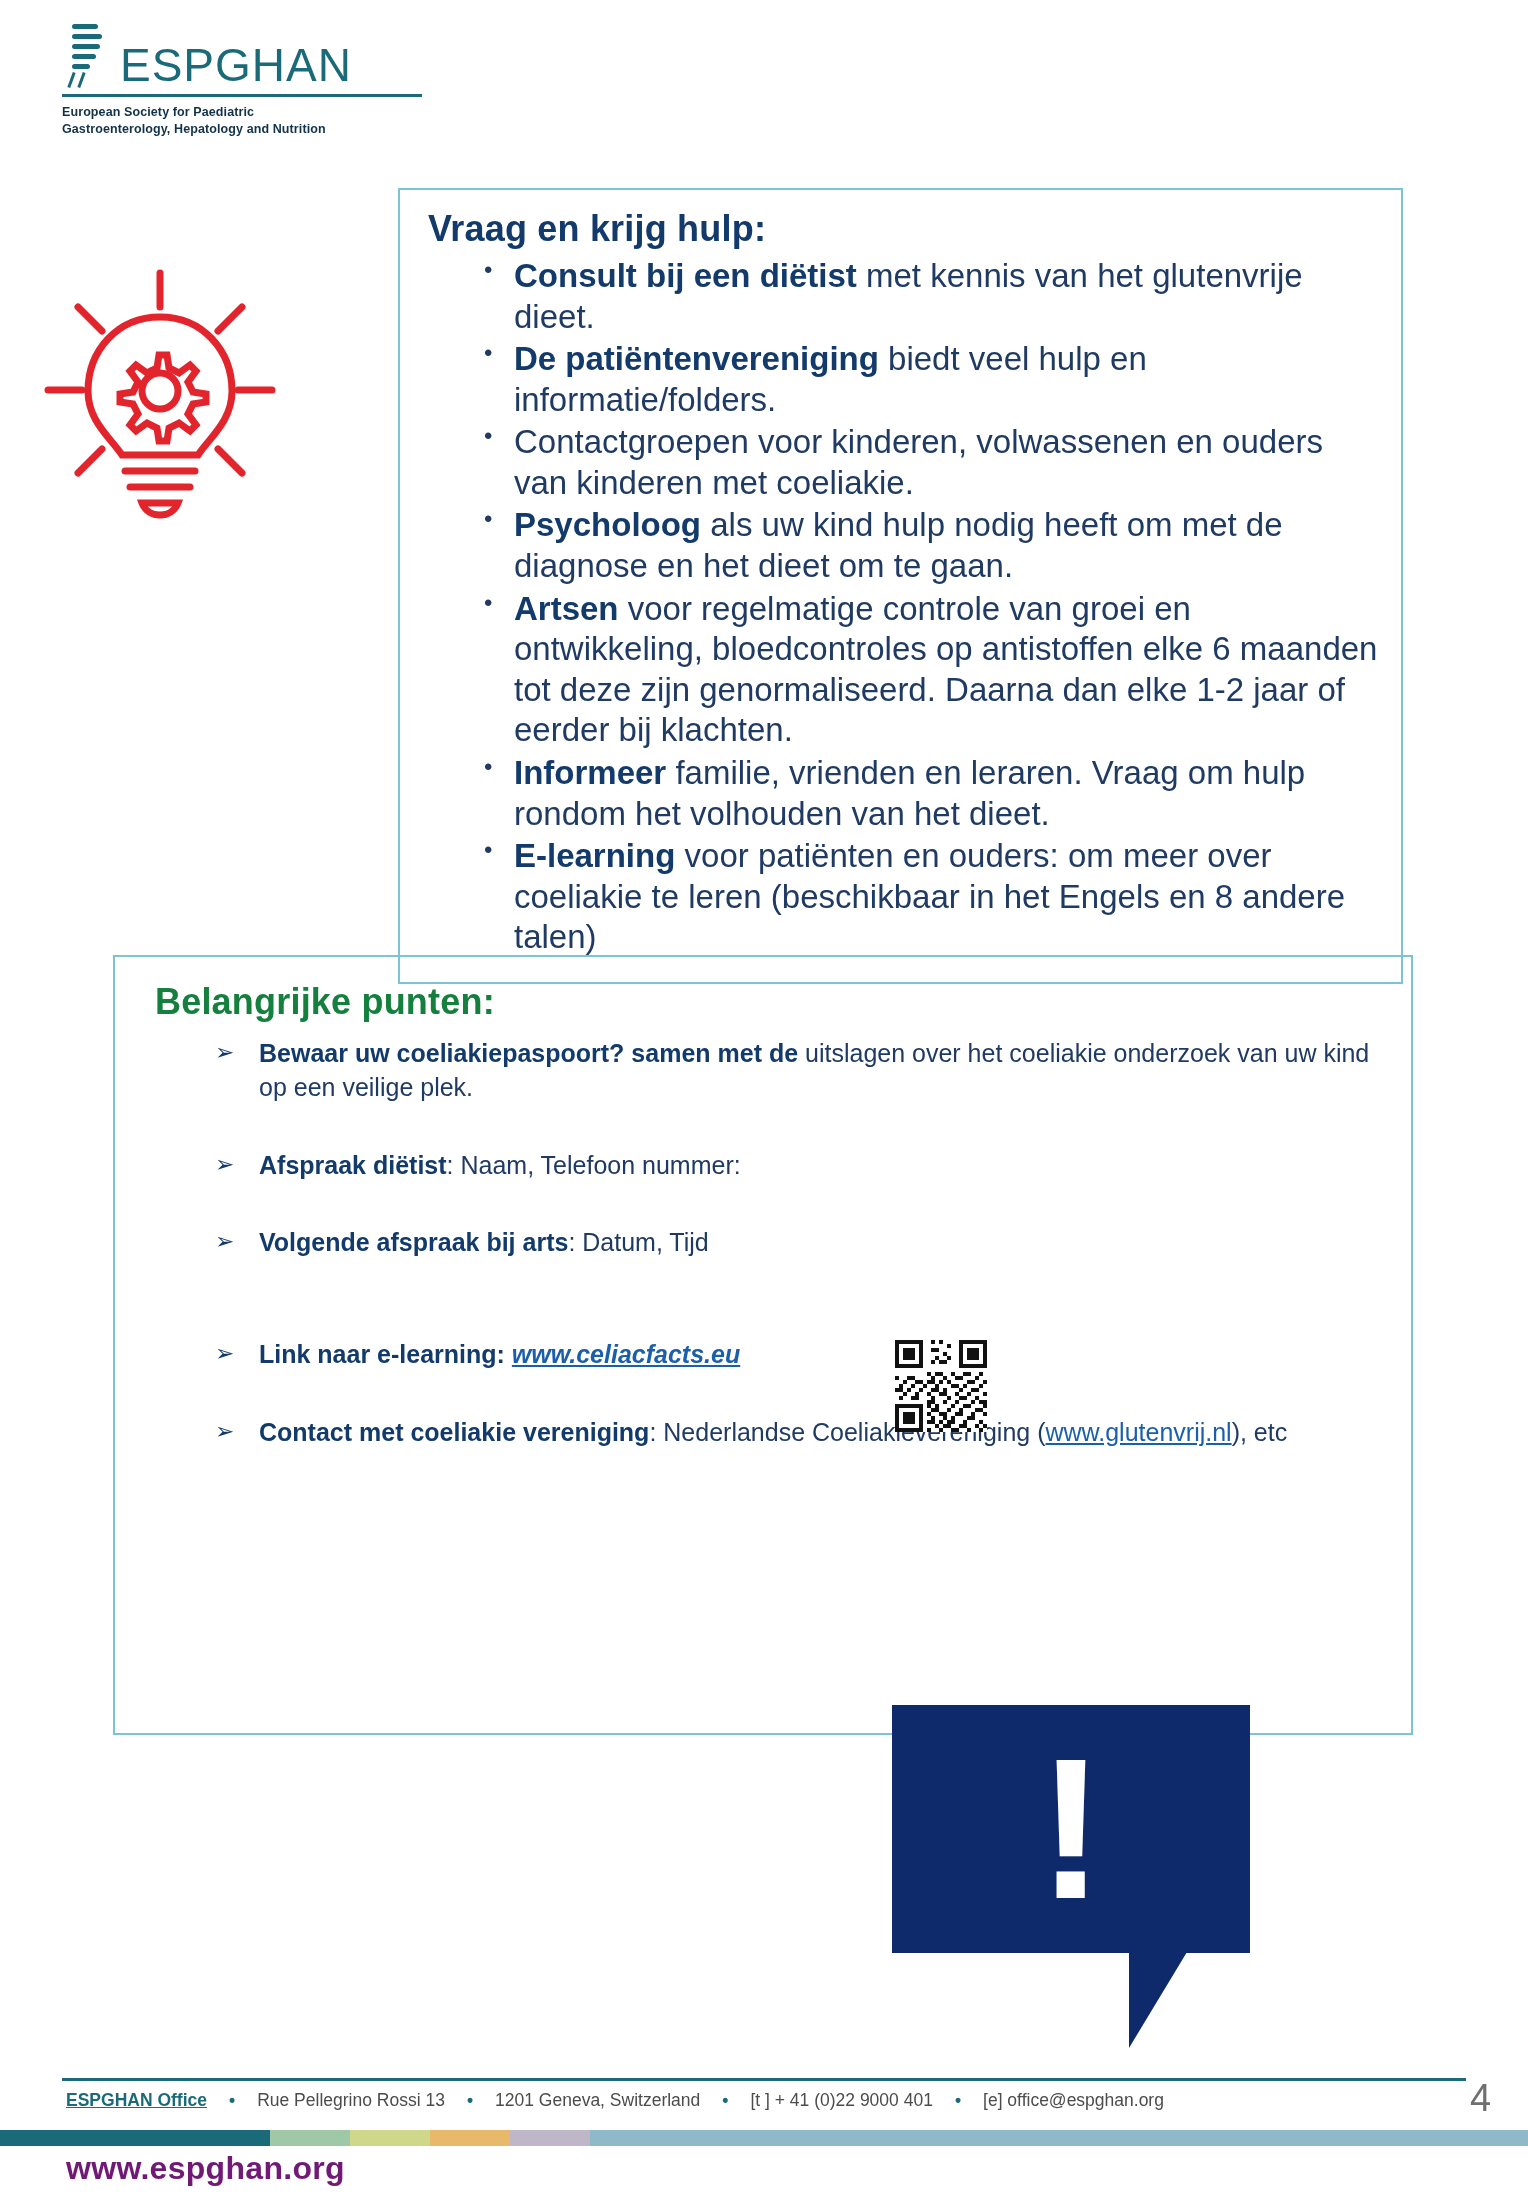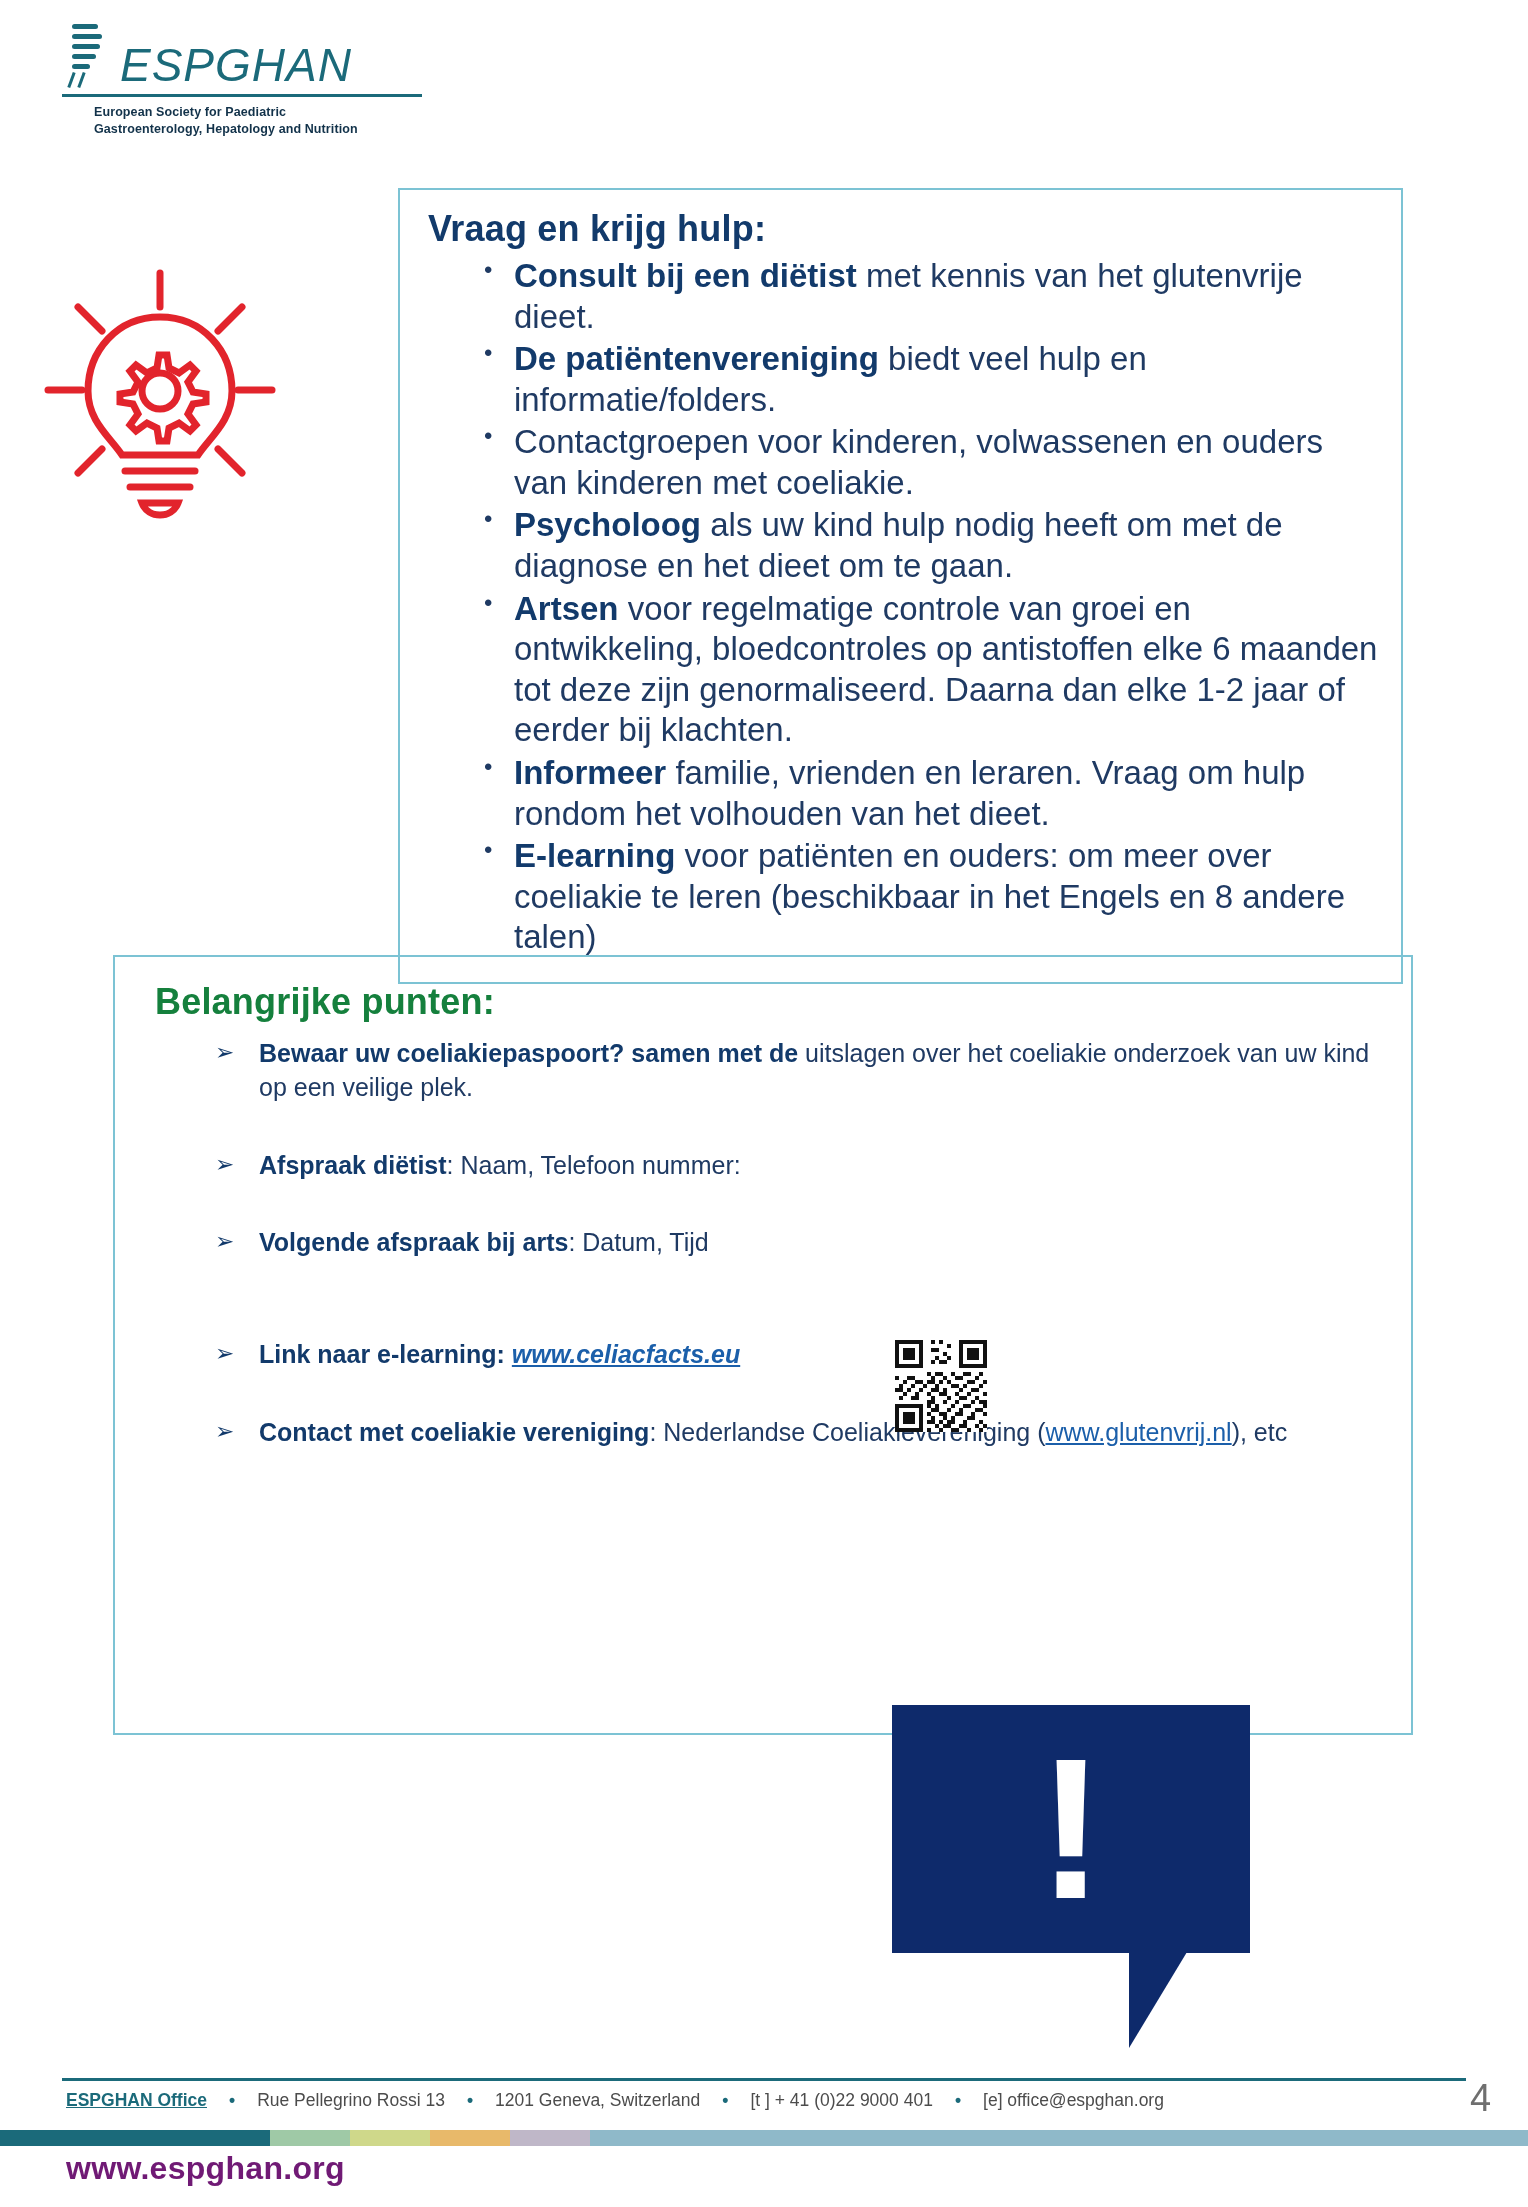--- a/index.html
+++ b/index.html
@@ -20,21 +20,20 @@
     position: absolute;
     left: 62px;
     top: 20px;
     width: 360px;
   }
   #logo-row {
     display: flex;
     align-items: flex-end;
     border-bottom: 3px solid #1b6a7a;
     padding-bottom: 4px;
-    font-style: italic;
   }
   #logo-mark {
     width: 48px;
     height: 70px;
     position: relative;
     flex: none;
     margin-right: 10px;
   }
   #logo-mark .bar {
     position: absolute;
@@ -60,21 +59,20 @@
     line-height: 1;
     padding-bottom: 2px;
   }
   #logo-sub {
     margin-top: 7px;
     font-size: 12.5px;
     color: #12324a;
     font-weight: bold;
     line-height: 1.35;
     letter-spacing: 0.1px;
-    margin-left: 32px;
   }
 
   
   #bulb-icon {
     position: absolute;
     left: 30px;
     top: 255px;
     width: 260px;
     height: 300px;
   }

